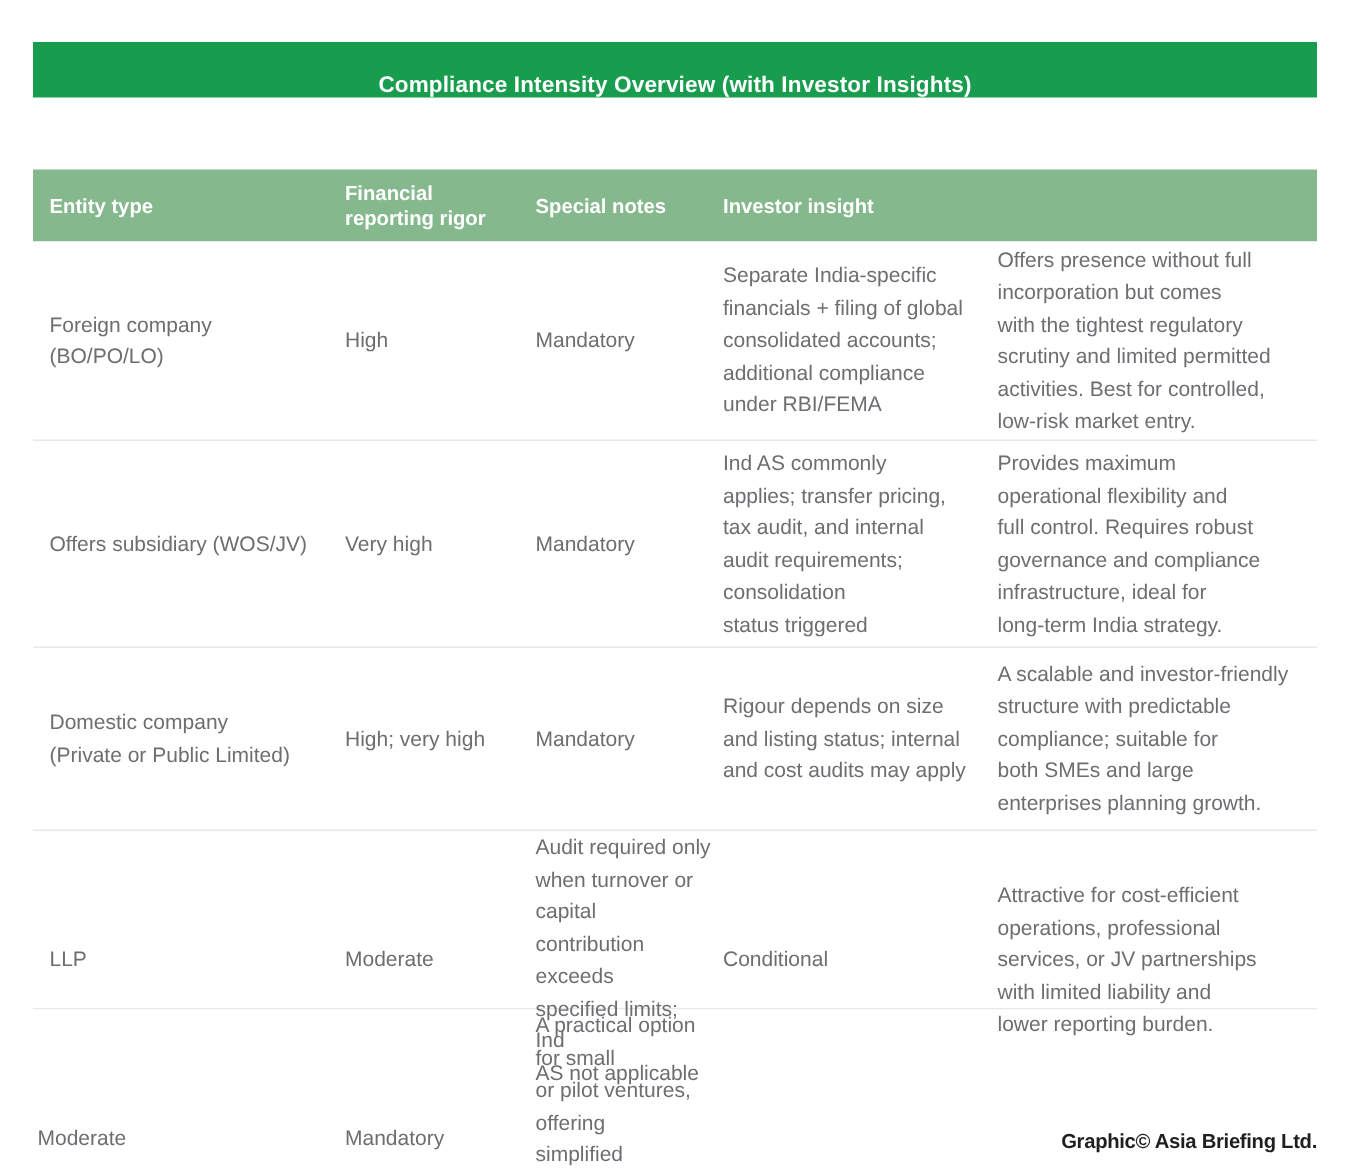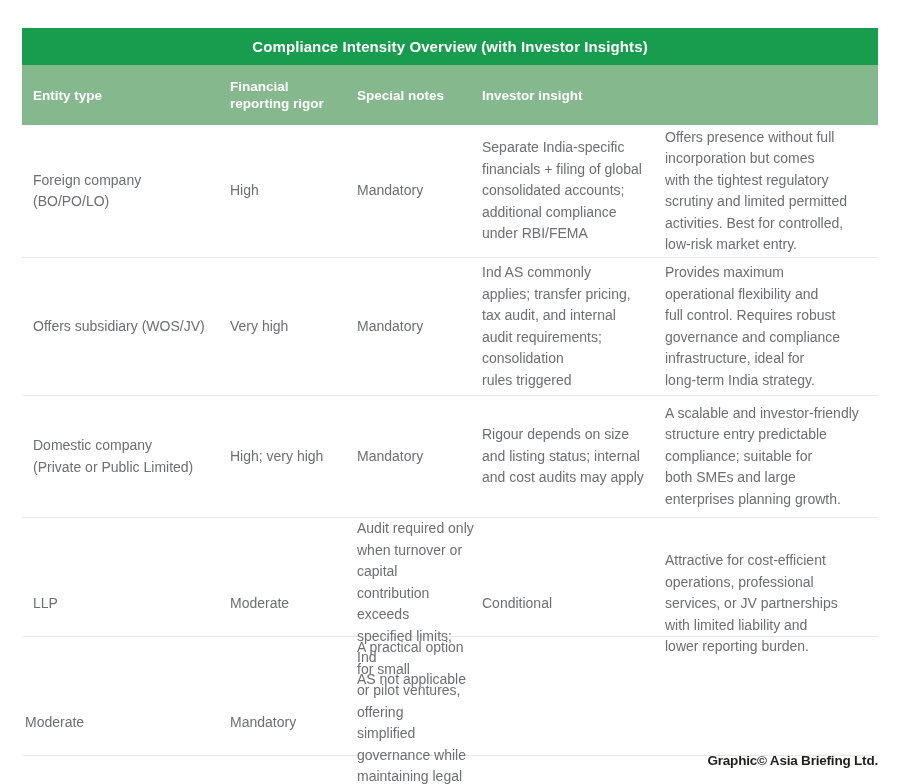--- a/index.html
+++ b/index.html
@@ -21,34 +21,35 @@
   }
   .graphic{
     position:absolute;
     left:22px; top:28px;
     width:856px;
   }
   .title-bar{
     height:37px;
     background:var(--title-bar);
     display:flex;
-    align-items:center;
+    align-items:flex-end;
     justify-content:center;
   }
   .title-bar span{
     color:var(--header-text);
     font-size:15px;
     font-weight:700;
     letter-spacing:.1px;
   }
   .header-row{
-    height:60px;
+    height:48px;
     background:var(--header-row);
     display:grid;
     grid-template-columns:205px 127px 125px 183px 216px;
+    margin-top:48px;
   }
   .hcell{
     color:var(--header-text);
     font-size:13.5px;
     font-weight:700;
     display:flex;
     align-items:center;
     white-space:pre-line;
     line-height:17px;
     padding-left:3px;
@@ -121,38 +122,38 @@
       </div>
       <div class="row">
         <div class="cell c1">Offers subsidiary (WOS/JV)</div>
         <div class="cell c2">Very high</div>
         <div class="cell c3">Mandatory</div>
         <div class="cell c4">Ind AS commonly
 applies; transfer pricing,
 tax audit, and internal
 audit requirements;
 consolidation
-rules triggered</div>
+status triggered</div>
         <div class="cell c5">Provides maximum
 operational flexibility and
 full control. Requires robust
 governance and compliance
 infrastructure, ideal for
 long-term India strategy.</div>
       </div>
       <div class="row">
         <div class="cell c1">Domestic company
 (Private or Public Limited)</div>
         <div class="cell c2">High; very high</div>
         <div class="cell c3">Mandatory</div>
         <div class="cell c4">Rigour depends on size
 and listing status; internal
 and cost audits may apply</div>
         <div class="cell c5">A scalable and investor-friendly
-structure entry predictable
+structure with predictable
 compliance; suitable for
 both SMEs and large
 enterprises planning growth.</div>
       </div>
       <div class="row">
         <div class="cell c1">LLP</div>
         <div class="cell c2">Moderate</div>
         <div class="cell c4">Audit required only
 when turnover or capital
 contribution exceeds

